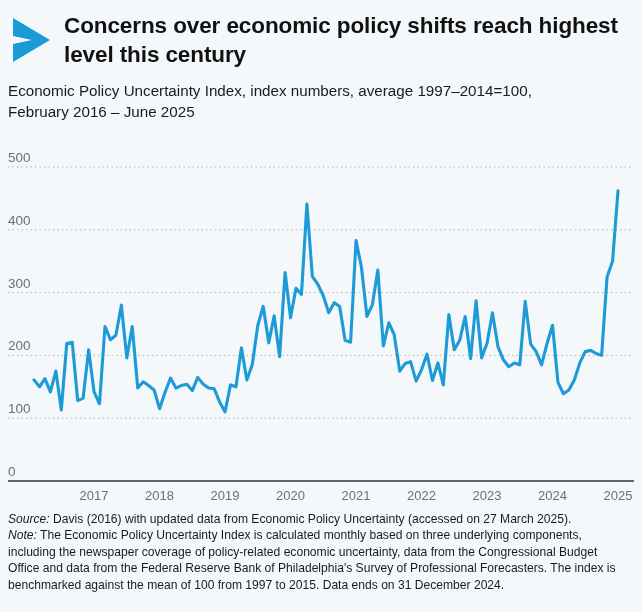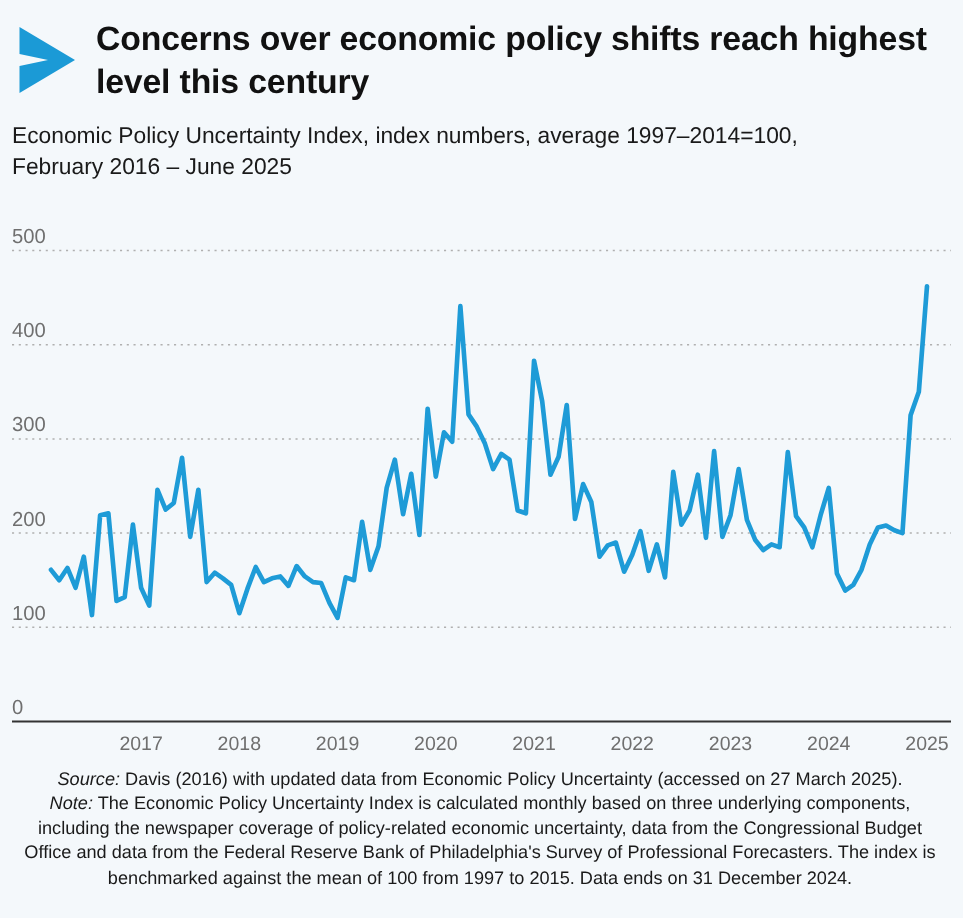--- a/index.html
+++ b/index.html
@@ -73,21 +73,21 @@
     text-anchor: middle;
   }
 
   
   .notes {
     margin: 6px 10px 0 8px;
     font-size: 12.1px;
     line-height: 1.37;
     color: #1a1a1a;
   }
-  .notes p { margin: 0; text-align: center; }
+  .notes p { margin: 0; }
   .notes i { font-style: italic; }
 </style>
 </head>
 <body>
 
 <div class="page">
 
   <div class="header">
     <svg class="chevron" viewBox="0 0 42 48" aria-hidden="true">
       <polygon points="3,2 3,20 22,24 3,28 3,46 40,24" fill="#1b9ad6"></polygon>

